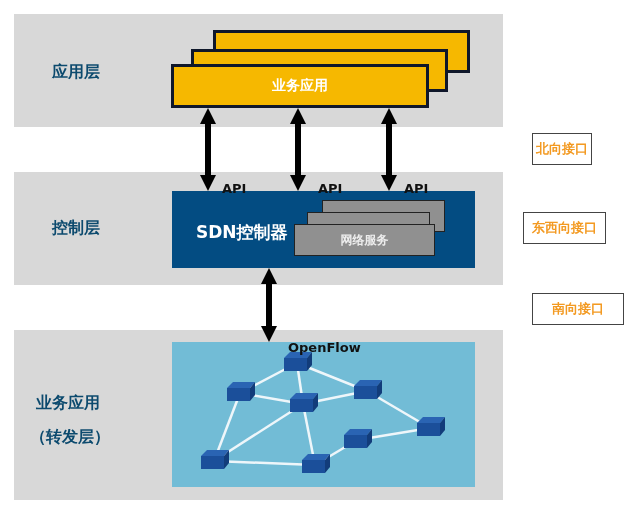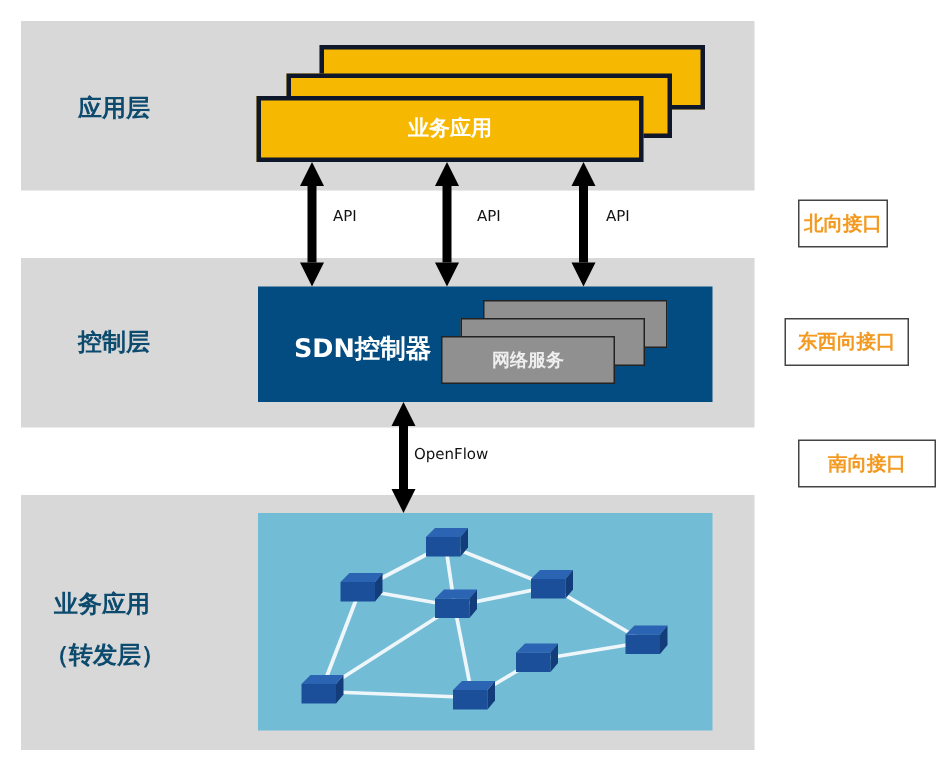--- a/index.html
+++ b/index.html
@@ -6,21 +6,21 @@
   body { width:631px; height:512px; position:relative; overflow:hidden; font-family:"DejaVu Sans", sans-serif; }
   .layer-bg { position:absolute; left:14px; width:489px; background:#d8d8d8; }
   .layer-label { position:absolute; font-weight:bold; font-size:16px; color:#0c4a6e; text-align:center; }
   .app-card { position:absolute; background:#f6b800; border:3px solid #0f172a; box-sizing:border-box; }
   .app-card-text { color:#fff; font-weight:bold; font-size:14px; display:flex; align-items:center; justify-content:center; }
   .ctrl { position:absolute; left:172px; top:191px; width:303px; height:77px; background:#034c82; }
   .svc-card { position:absolute; background:#909090; border:1px solid #222; box-sizing:border-box; }
   .svc-text { color:#eee; font-weight:bold; font-size:12px; display:flex; align-items:center; justify-content:center; }
   .ctrl-label { position:absolute; left:196px; top:221px; color:#fff; font-weight:bold; font-size:17px; }
   .iface { position:absolute; border:1.5px solid #444; background:#fff; color:#f39a22; font-weight:bold; font-size:13px; display:flex; align-items:center; justify-content:center; box-sizing:border-box; height:32px; }
-  .api-label { position:absolute; font-weight:normal; font-size:10px; color:#111; }
+  .api-label { position:absolute; font-weight:bold; font-size:13px; color:#111;margin-top:42px; }
   .net { position:absolute; left:172px; top:342px; width:303px; height:145px; background:#72bcd6; }
   svg.arrows { position:absolute; left:0; top:0; }
 </style>
 </head>
 <body>
 
 <div class="layer-bg" style="top:14px;height:113px;"></div>
 <div class="layer-bg" style="top:172px;height:113px;"></div>
 <div class="layer-bg" style="top:330px;height:170px;"></div>
 
@@ -32,21 +32,21 @@
 <div class="app-card" style="left:213px;top:30px;width:257px;height:43px;"></div>
 <div class="app-card" style="left:191px;top:49px;width:257px;height:43px;"></div>
 <div class="app-card app-card-text" style="left:171px;top:64px;width:258px;height:44px;">
   <span>业务应用</span>
 </div>
 
 <div class="ctrl"></div>
 <div class="ctrl-label">SDN控制器</div>
 <div class="svc-card" style="left:322px;top:200px;width:123px;height:32px;"></div>
 <div class="svc-card" style="left:307px;top:212px;width:123px;height:32px;"></div>
-<div class="svc-card svc-text" style="left:294px;top:224px;width:116px;height:32px;">
+<div class="svc-card svc-text" style="left:294px;top:224px;width:141px;height:32px;">
   <span>网络服务</span>
 </div>
 
 <div class="net"></div>
 
 <svg class="arrows" width="631" height="512">
   <g id="arrows">
       <g>
         <rect x="205" y="124" width="6" height="51" fill="#000"></rect>
         <polygon points="208,108 200,124 216,124" fill="#000"></polygon>
@@ -122,17 +122,17 @@
         <polygon points="302,460 308,454 330,454 325,460" fill="#2a64b3"></polygon>
         <rect x="302" y="460" width="23" height="13" fill="#1b4f9a"></rect>
         <polygon points="325,460 330,454 330,467 325,473" fill="#123c7a"></polygon>
       </g>
     </g>
 </svg>
 
 <div class="api-label" style="left:222px;top:139px;">API</div>
 <div class="api-label" style="left:318px;top:139px;">API</div>
 <div class="api-label" style="left:404px;top:139px;">API</div>
-<div class="api-label" style="left:276px;top:298px;">OpenFlow</div>
+<div class="api-label" style="left:288px;top:298px;">OpenFlow</div>
 
 <div class="iface" style="left:532px;top:133px;width:60px;">北向接口</div>
 <div class="iface" style="left:523px;top:212px;width:83px;">东西向接口</div>
 <div class="iface" style="left:532px;top:293px;width:92px;">南向接口</div>
 
 </body></html>

